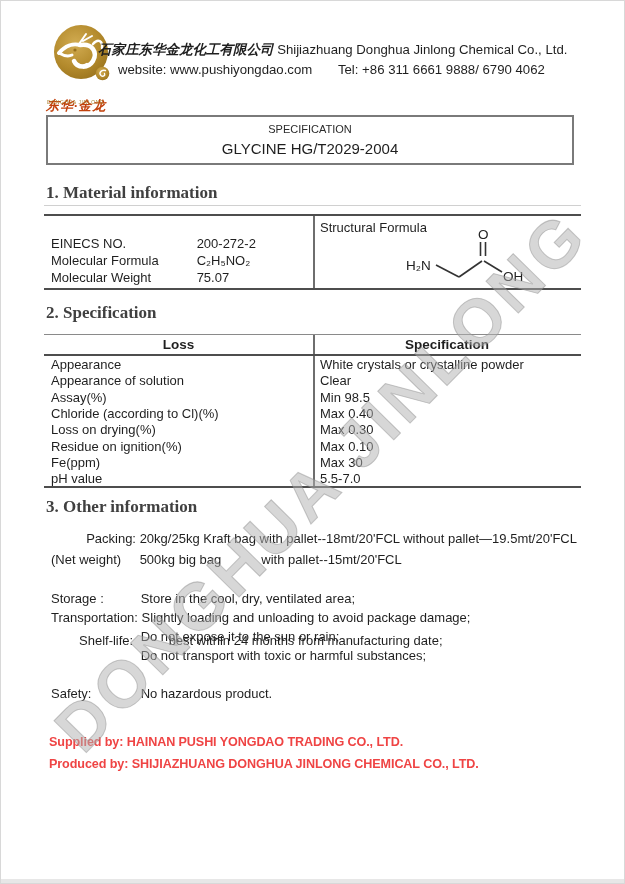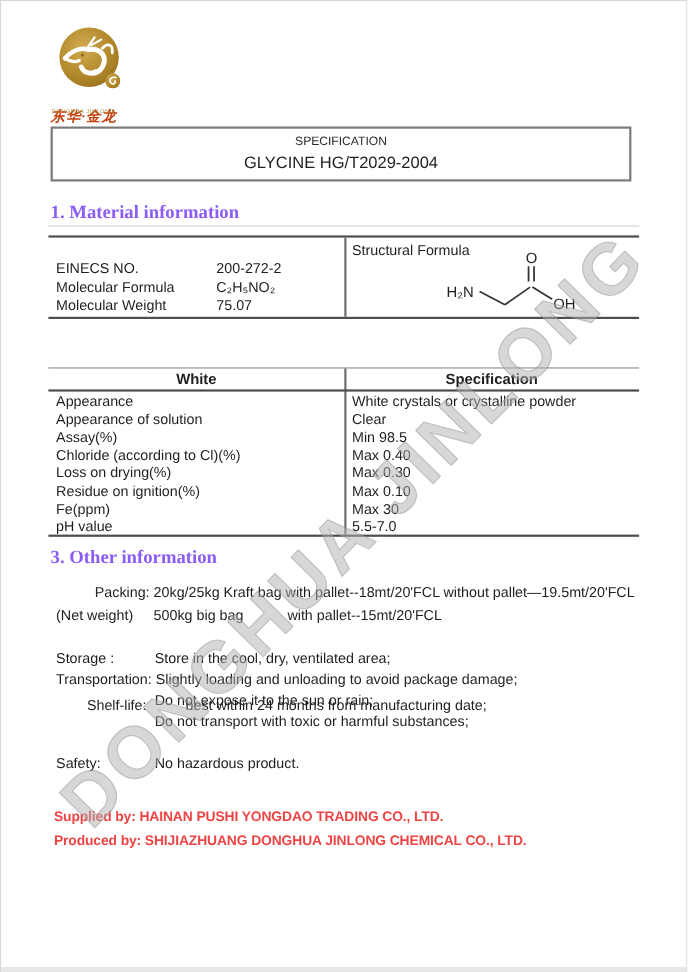--- a/index.html
+++ b/index.html
@@ -20,21 +20,21 @@
   .brand-cn { top:96px; left:45px; font-size:13px; font-weight:bold; letter-spacing:1px; color:#c2410c;
               font-family:"Liberation Serif","DejaVu Serif",serif;font-style:italic; }
   .brand-en { top:98px; left:46px; font-size:5px; letter-spacing:0.6px; color:#a8852f; }
 
   
   .title-box { top:114px; left:45px; width:528px; height:50px; border:2px solid #7a7a7a; box-sizing:border-box; }
   .doc-type { top:6px; left:0; width:100%; text-align:center; font-size:11px; color:#2a2a2a; }
   .product-title { top:23px; left:0; width:100%; text-align:center; font-size:15px; }
 
   
-  .sec-heading { left:45px; font-family:"Liberation Serif","DejaVu Serif",serif; font-weight:bold; font-size:17px; color:#8b5cf6; }
+  .sec-heading { left:45px; font-family:"Liberation Serif","DejaVu Serif",serif; font-weight:bold; font-size:17px; color:#404040; }
 
   
   .faint-line { top:204px; left:43px; width:537px; height:1px; background:rgba(150,150,150,0.45); }
   .mat-table { top:213px; left:43px; width:537px; height:72px; border-top:2px solid #4d4d4d; border-bottom:2px solid #4d4d4d; box-sizing:content-box; }
   .mat-divider { top:0; left:269px; width:1.5px; height:72px; background:#6e6e6e; }
   .mat-row { left:7px; font-size:13px; }
   .mat-label { display:inline-block; min-width:142px; }
   .struct-label { top:4px; left:276px; font-size:13px; }
   .formula-svg { top:12px; left:352px; }
 
@@ -97,20 +97,28 @@
   </div>
   <div class="abs" style="top:65px; left:94px;">
     <svg width="15" height="15" viewBox="0 0 15 15">
       <circle cx="7.5" cy="7.5" r="6.8" fill="url(#goldGrad)"></circle>
       <path d="M10.5 4.5 C6 3.5 3.5 7 6 9.5 C8 11.3 10.5 9.5 9.5 7.5" stroke="#ffffff" stroke-width="1.4" fill="none" stroke-linecap="round"></path>
     </svg>
   </div>
   <div class="abs brand-cn nowrap">东华·金龙</div>
   <div class="abs brand-en nowrap">DONGHUA JINLONG</div>
 
+  <div class="abs company-line nowrap">
+    <span class="company-cn">石家庄东华金龙化工有限公司</span>
+    <span class="company-en">Shijiazhuang Donghua Jinlong Chemical Co., Ltd.</span>
+  </div>
+  <div class="abs contact-line nowrap">
+    <span>website: www.pushiyongdao.com</span>
+    <span class="tel">Tel: +86 311 6661 9888/ 6790 4062</span>
+  </div>
 
   <div class="abs title-box">
     <div class="abs doc-type">SPECIFICATION</div>
     <div class="abs product-title">GLYCINE HG/T2029-2004</div>
   </div>
 
   <div class="abs sec-heading" style="top:182px;">1. Material information</div>
   <div class="abs faint-line"></div>
 
   <div class="abs mat-table">
@@ -139,25 +147,26 @@
           <line x1="89.5" y1="28" x2="89.5" y2="14"></line>
           <line x1="88" y1="33" x2="106" y2="44"></line>
         </g>
         <text x="10" y="42" font-size="13.5" fill="#222">H₂N</text>
         <text x="82" y="11" font-size="13.5" fill="#222">O</text>
         <text x="107" y="53" font-size="13.5" fill="#222">OH</text>
       </svg>
     </div>
   </div>
 
+  <div class="abs sec-heading" style="top:302px;">2. Specification</div>
 
   <div class="abs spec-table">
     <div class="abs spec-divider"></div>
     <div class="abs spec-head-line"></div>
-    <div class="abs spec-col-item">White</div>
+    <div class="abs spec-col-item">Loss</div>
     <div class="abs spec-col-spec">Specification</div>
 
     <div class="abs spec-item nowrap" style="top:22px;">Appearance</div>
     <div class="abs spec-val  nowrap" style="top:22px;">White crystals or crystalline powder</div>
     <div class="abs spec-item nowrap" style="top:38.3px;">Appearance of solution</div>
     <div class="abs spec-val  nowrap" style="top:38.3px;">Clear</div>
     <div class="abs spec-item nowrap" style="top:54.6px;">Assay(%)</div>
     <div class="abs spec-val  nowrap" style="top:54.6px;">Min 98.5</div>
     <div class="abs spec-item nowrap" style="top:70.9px;">Chloride (according to Cl)(%)</div>
     <div class="abs spec-val  nowrap" style="top:70.9px;">Max 0.40</div>

